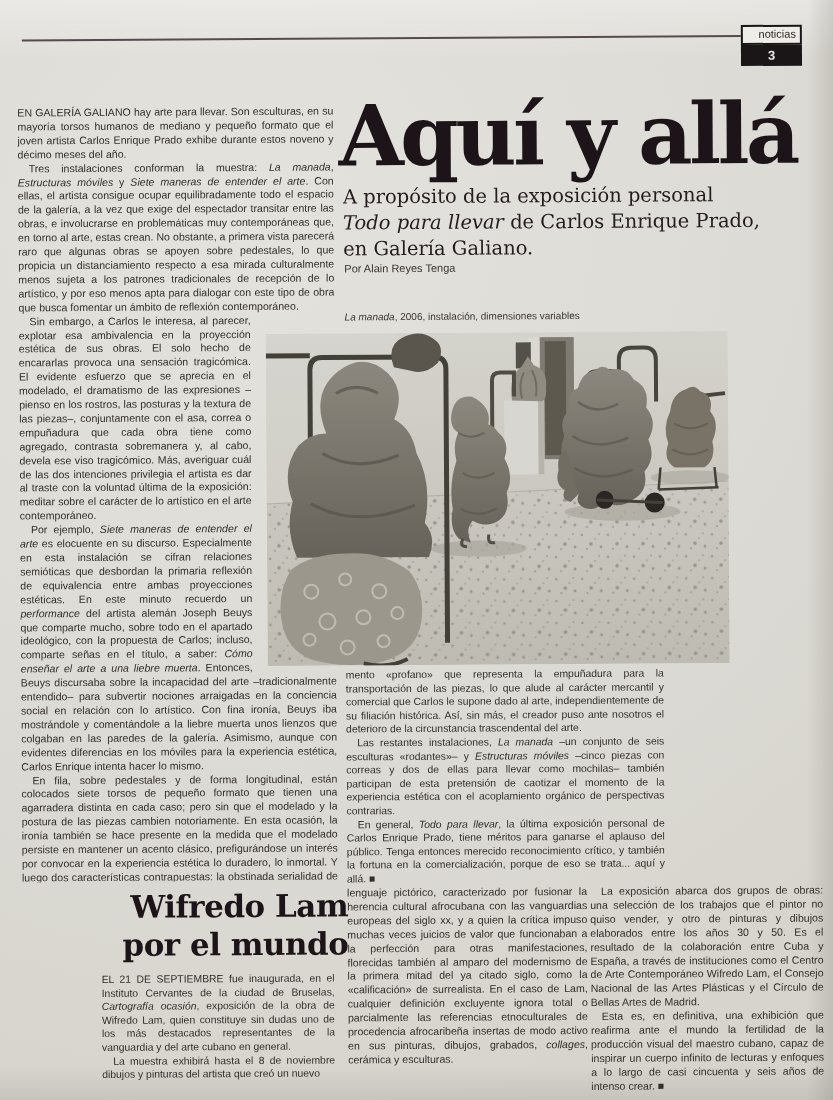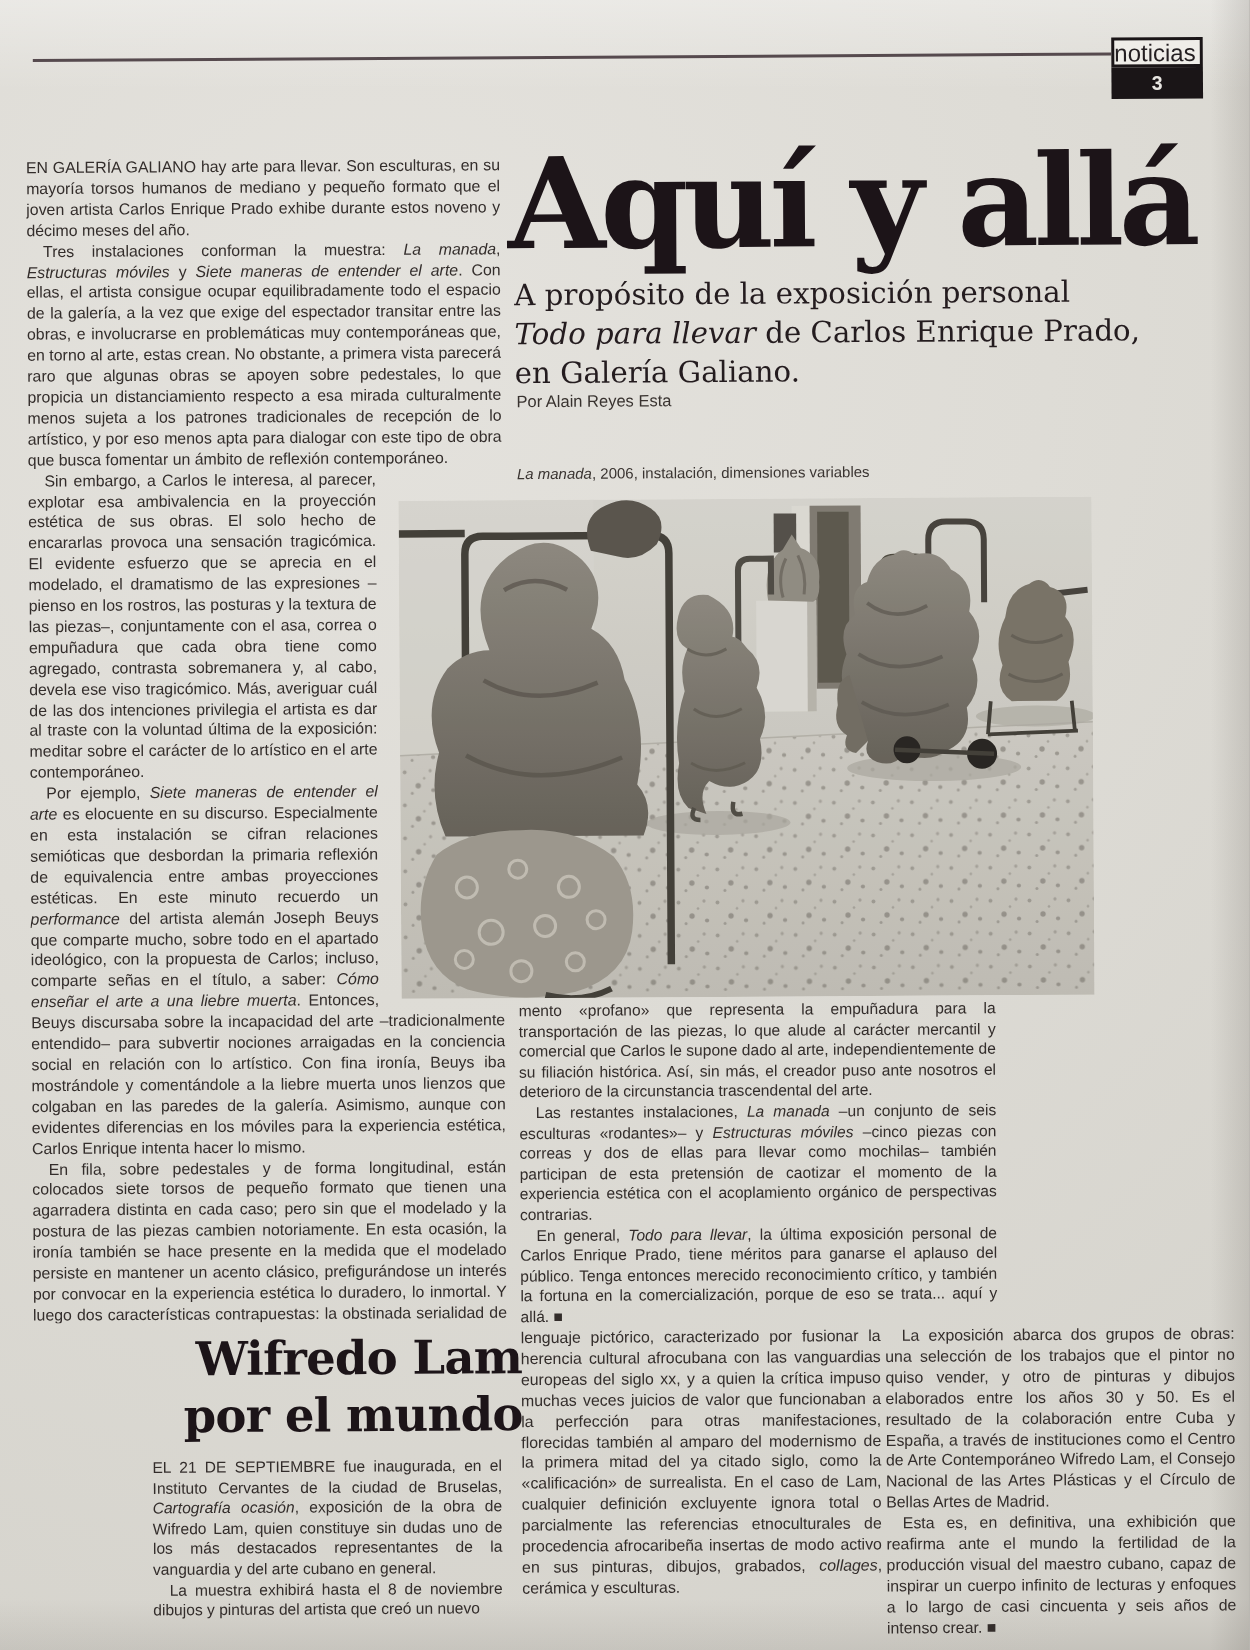--- a/index.html
+++ b/index.html
@@ -9,21 +9,21 @@
       linear-gradient(to left, rgba(85,78,72,.16), rgba(85,78,72,0) 26px),
       linear-gradient(to top, rgba(85,78,72,.12), rgba(85,78,72,0) 34px),
       linear-gradient(to bottom, rgba(255,255,255,.35), rgba(255,255,255,0) 60px),
       radial-gradient(120% 90% at 30% 20%, #e4e2dd 0%, #dedcd6 45%, #d5d3cc 100%);
     overflow:hidden;}
   .rot{position:absolute;inset:0;transform:rotate(-0.35deg);transform-origin:50% 50%;}
 
   .top-rule{position:absolute;left:25px;top:37px;width:719px;height:2px;background:#564a4e;}
   .section-box{position:absolute;left:744px;top:27px;width:61px;height:20px;background:#efede8;
     border:2px solid #1a1517;box-sizing:border-box;text-align:right;padding:1px 4px 0 0;
-    font-size:16px;color:#241f21;}
+    font-size:11px;color:#241f21;}
   .pagenum-box{position:absolute;left:744px;top:47px;width:61px;height:21px;background:#1a1517;
     color:#e8e6e2;text-align:center;font-weight:bold;font-size:13px;line-height:21px;}
 
   .body-text{font-size:10.6px;line-height:13.9px;color:#332d2b;text-align:justify;hyphens:auto;}
   .body-text p{margin:0;}
   .body-text p.ind{text-indent:11px;}
 
   .col-left{position:absolute;left:20px;top:104px;width:316px;height:776px;overflow:hidden;}
   .photo-spacer{float:right;clear:right;width:84px;height:351px;}
 
@@ -69,21 +69,21 @@
       <p class="ind">Por ejemplo, <i>Siete maneras de entender el arte</i> es elocuente en su discurso. Especialmente en esta instalación se cifran relaciones semióticas que desbordan la primaria reflexión de equivalencia entre ambas proyecciones estéticas. En este minuto recuerdo un <i>performance</i> del artista alemán Joseph Beuys que comparte mucho, sobre todo en el apartado ideológico, con la propuesta de Carlos; incluso, comparte señas en el título, a saber: <i>Cómo enseñar el arte a una liebre muerta</i>. Entonces, Beuys discursaba sobre la incapacidad del arte –tradicionalmente entendido– para subvertir nociones arraigadas en la conciencia social en relación con lo artístico. Con fina ironía, Beuys iba mostrándole y comentándole a la liebre muerta unos lienzos que colgaban en las paredes de la galería. Asimismo, aunque con evidentes diferencias en los móviles para la experiencia estética, Carlos Enrique intenta hacer lo mismo.</p>
       <p class="ind">En fila, sobre pedestales y de forma longitudinal, están colocados siete torsos de pequeño formato que tienen una agarradera distinta en cada caso; pero sin que el modelado y la postura de las piezas cambien notoriamente. En esta ocasión, la ironía también se hace presente en la medida que el modelado persiste en mantener un acento clásico, prefigurándose un interés por convocar en la experiencia estética lo duradero, lo inmortal. Y luego dos características contrapuestas: la obstinada serialidad de las esculturas, donde se afinca un sentido de mecanización y circunstancialidad de la práctica artística y la añadidura del ele-</p>
     </div>
 
     <div class="headline">Aquí y allá</div>
     <div class="subhead">
       <div>A propósito de la exposición personal</div>
       <div><i>Todo para llevar</i> de Carlos Enrique Prado,</div>
       <div>en Galería Galiano.</div>
     </div>
-    <div class="byline">Por Alain Reyes Esta</div>
+    <div class="byline">Por Alain Reyes Tenga</div>
     <div class="caption"><i>La manada</i>, 2006, instalación, dimensiones variables</div>
 
     <div class="photo">
       <svg viewBox="0 0 462 332" xmlns="http://www.w3.org/2000/svg">
         <defs>
           <linearGradient id="wallG" x1="0" y1="0" x2="0" y2="1">
             <stop offset="0" stop-color="#d8d6d0"></stop>
               <stop offset="1" stop-color="#cccac3"></stop>
           </linearGradient>
           <linearGradient id="floorG" x1="0" y1="0" x2="0" y2="1">

